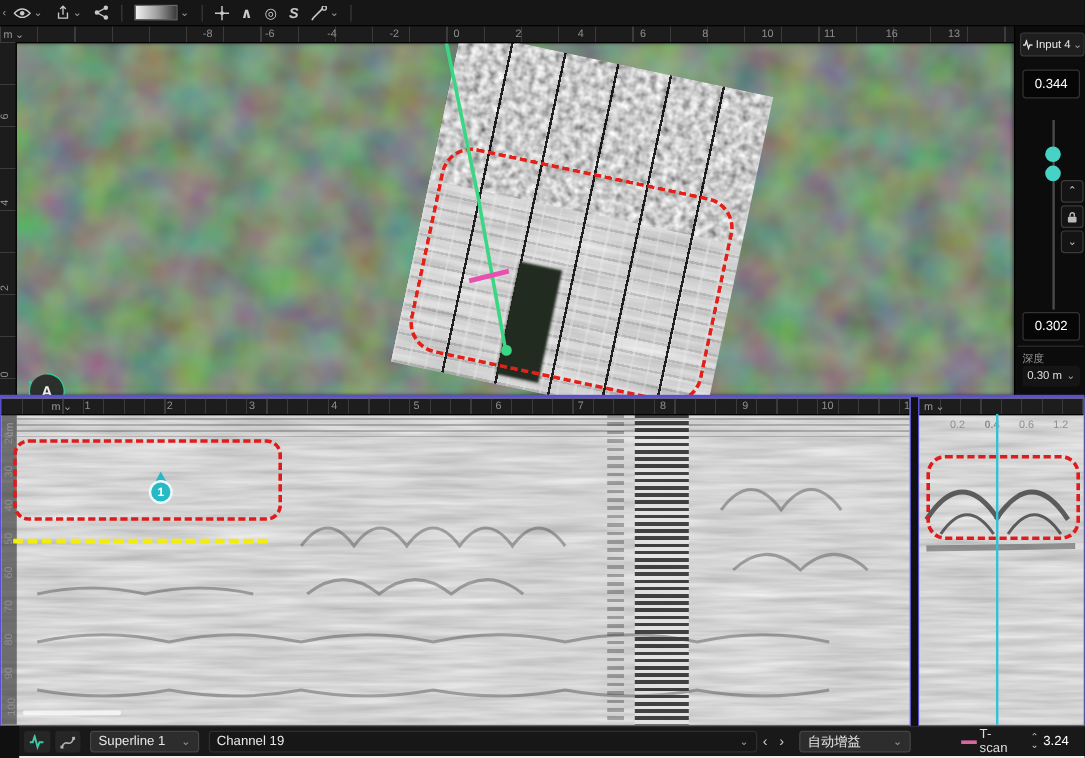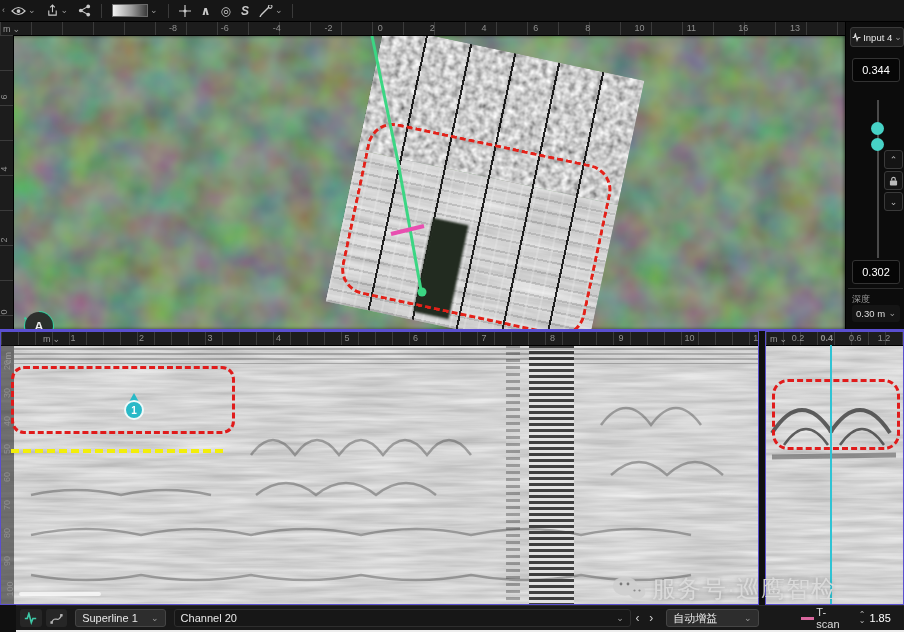--- a/index.html
+++ b/index.html
@@ -371,77 +371,64 @@
         <path d="M18 100 q22 -32 44 0" stroke-width="2.5"></path>
         <path d="M74 100 q22 -32 44 0" stroke-width="2.5"></path>
         <path d="M6 112 L130 110" stroke-width="5" opacity="0.6"></path>
       </g>
     </svg>
     <div class="pruler">
       <div class="ruler-unit" style="left:4px;top:2px">
         <span>m</span>
           <span class="chev">⌄</span>
       </div>
-      <div class="ticks" style="left:32px;top:0;width:86px;height:13px">
+      <div class="ticks" style="left:32px;top:16px;width:86px;height:13px">
           <span style="left: 0%;">0.2</span>
           <span style="left: 33.3333%; font-weight: bold;">0.4</span>
           <span style="left: 66.6667%;">0.6</span>
           <span style="left: 100%;">1.2</span>
         </div>
     </div>
     <div id="tscan-box"></div>
     <div id="cyan-line"></div>
   </div>
 
-  <div id="watermark" class="abs">
-    <svg class="ic" width="34" height="26" viewBox="0 0 34 26">
-      <g fill="#cfcfcf" opacity="0.9">
-        <ellipse cx="13" cy="10" rx="12" ry="9.5"></ellipse>
-        <ellipse cx="25" cy="16" rx="8.5" ry="7"></ellipse>
-      </g>
-      <circle cx="9" cy="8" r="1.4" fill="#7a7a7a"></circle>
-        <circle cx="16" cy="8" r="1.4" fill="#7a7a7a"></circle>
-      <circle cx="22.5" cy="14.5" r="1.1" fill="#8a8a8a"></circle>
-        <circle cx="27.5" cy="14.5" r="1.1" fill="#8a8a8a"></circle>
-    </svg>
-    <span>服务号·巡鹰智检</span>
-  </div>
 
   <div id="statusbar" class="abs">
     <div class="sb-icon-btn">
       <svg class="ic" width="13" height="13" viewBox="0 0 16 16">
         <path d="M1 8 h3 l2 -6 3 11 2 -5 h4" fill="none" stroke="#3ec9a7" stroke-width="2"></path>
         </svg>
     </div>
     <div class="sb-icon-btn">
       <svg class="ic" width="13" height="13" viewBox="0 0 16 16">
         <path d="M2 13 C6 3 10 15 14 4" fill="none" stroke="#b5b5b5" stroke-width="1.6"></path>
         <rect x="0.5" y="11.5" width="3" height="3" fill="#b5b5b5"></rect>
           <rect x="12.5" y="2.5" width="3" height="3" fill="#b5b5b5"></rect>
         </svg>
     </div>
     <div class="sb-dd" id="dd-superline">
       <span>Superline 1</span>
       <span class="chev">⌄</span>
     </div>
     <div class="sb-dd" id="dd-channel">
-      <span>Channel 20</span>
+      <span>Channel 19</span>
       <span class="chev">⌄</span>
     </div>
     <div class="sb-nav">‹</div>
     <div class="sb-nav">›</div>
     <div class="sb-dd" id="dd-gain">
       <span>自动增益</span>
       <span class="chev">⌄</span>
     </div>
     <div id="legend">
       <span class="dash"></span>
       <span>T-scan</span>
     </div>
     <div id="stepper">
       <span>⌃</span>
       <span>⌄</span>
     </div>
-    <span id="tscan-val">1.85</span>
+    <span id="tscan-val">3.24</span>
     <span id="tscan-unit">m</span>
   </div>
 
 </div>
 
 </body></html>

